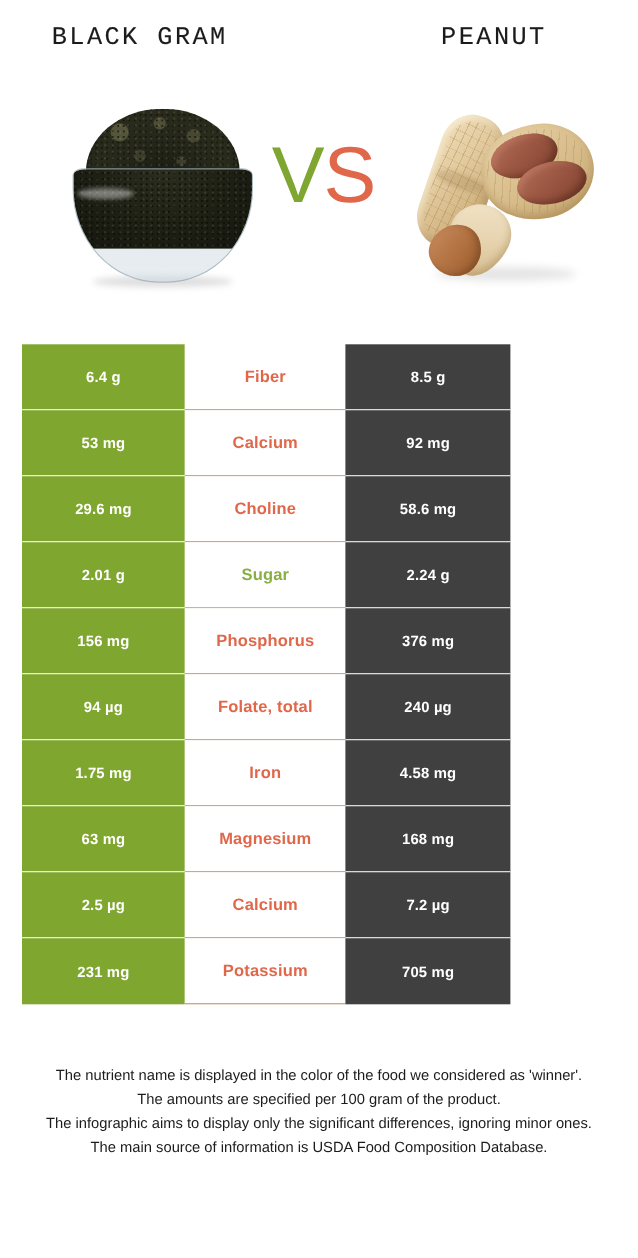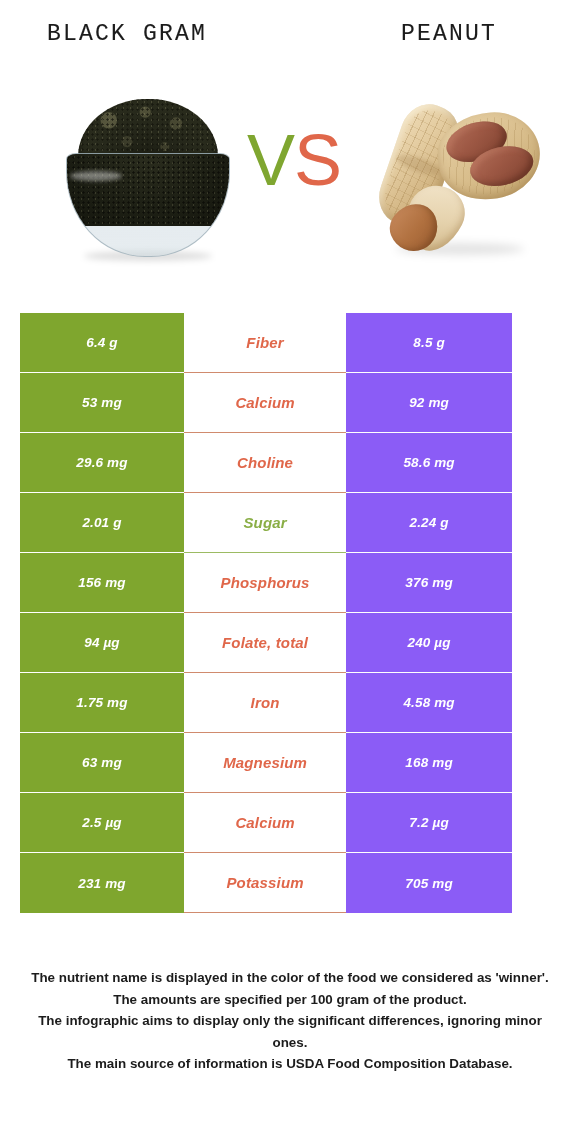--- a/index.html
+++ b/index.html
@@ -257,22 +257,21 @@
     border-radius: 50%;
     background: rgba(0,0,0,.11);
     filter: blur(4px);
   }
 
   
   .table {
     position: absolute;
     left: 20px;
     top: 313px;
-    width: 492px;
-    font-style: italic;
+    width: 444px;
   }
   .row {
     display: flex;
     align-items: stretch;
     height: 60px;
   }
   .cell {
     display: flex;
     align-items: center;
     justify-content: center;
@@ -291,38 +290,38 @@
     width: 178px;
     background: #ffffff;
     border-bottom: 1px solid #D08B6E;
     font-weight: 600;
     font-size: 15px;
   }
   .cell-mid.win-peanut { color: #E0674A; }
   .cell-mid.win-gram   { color: #8AAE46; border-bottom-color: #9CBB63; }
   .cell-right {
     width: 182px;
-    background: #8b5cf6;
+    background: #404040;
     color: #ffffff;
     border-bottom: 1.6px solid #ffffff;
   }
   .row:last-child .cell-left,
   .row:last-child .cell-right { border-bottom: none; }
 
   
   .footnote {
     position: absolute;
     left: 28px;
     top: 967px;
     width: 524px;
     text-align: center;
     font-size: 13.4px;
     line-height: 21.5px;
     color: #1c1c1c;
-    font-weight: 700;
+    font-weight: 400;
   }
   .footnote p { margin: 0; }
 </style>
 </head>
 <body>
 
 <div class="page">
 
   <div class="titles">
     <div class="food-title title-left">BLACK GRAM</div>

